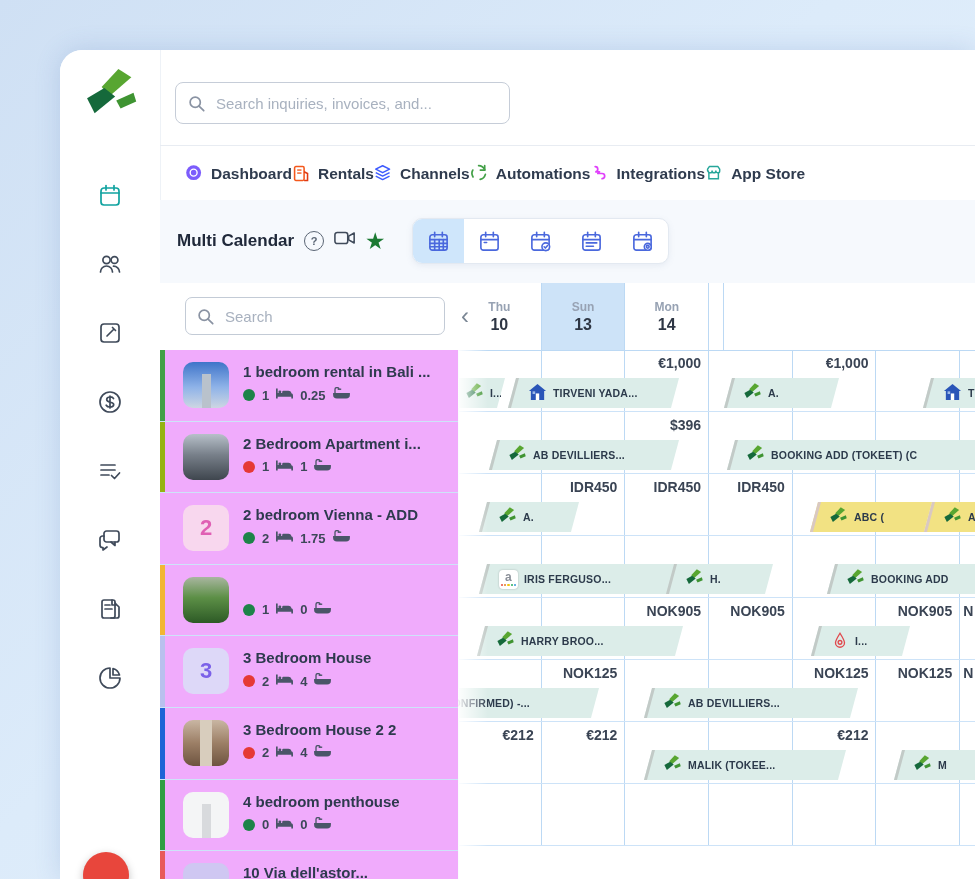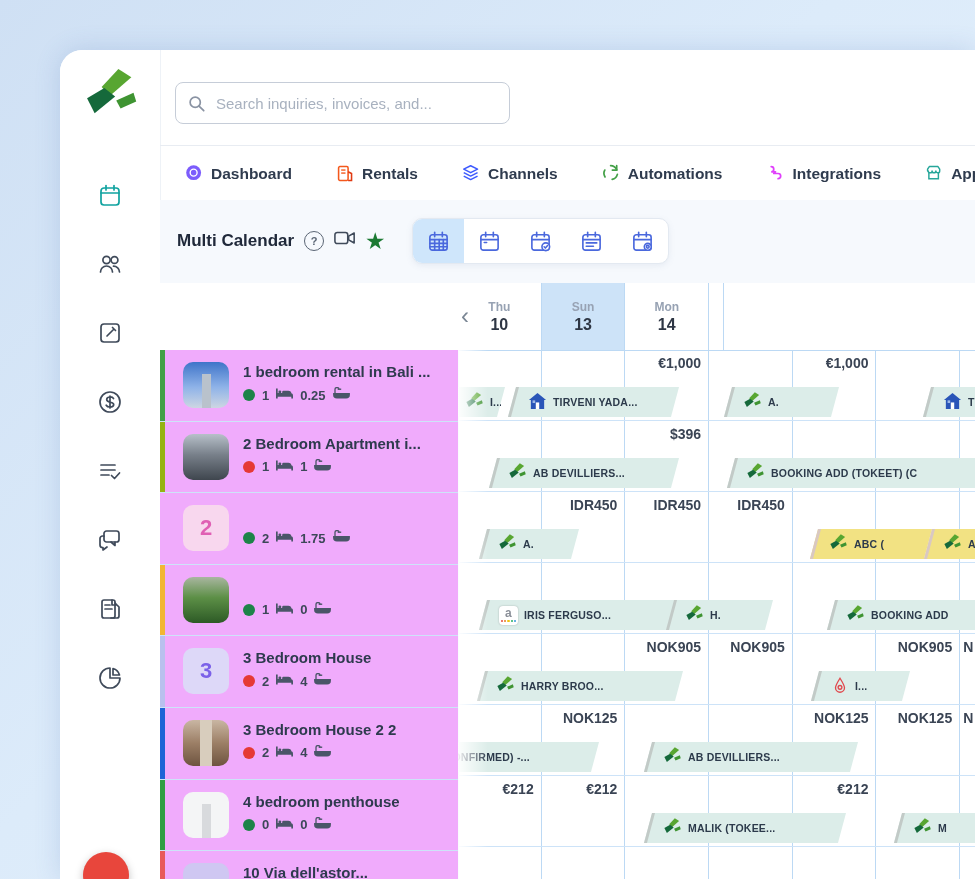--- a/index.html
+++ b/index.html
@@ -21,21 +21,21 @@
   .sicon svg{width:26px;height:26px;stroke:#3f4a5a;fill:none;stroke-width:1.7;stroke-linecap:round;stroke-linejoin:round;}
   .sicon.active svg{stroke:#11a3a0;}
   .fab{position:absolute;left:23px;top:802px;width:46px;height:46px;border-radius:50%;background:#e8463c;box-shadow:0 3px 8px rgba(0,0,0,.25);cursor:pointer;}
   
   .content{position:absolute;left:100px;top:0;right:0;bottom:0;}
   .searchbar{position:absolute;left:15px;top:32px;width:335px;height:42px;border:1px solid #c6cdd8;border-radius:8px;background:#fff;display:flex;align-items:center;padding:0 12px;box-sizing:border-box;gap:9px;}
   .searchbar input{border:none;outline:none;flex:1;font-size:15px;color:#ef4444;font-family:"Liberation Sans",sans-serif;background:transparent;}
   .searchbar input::placeholder{color:#a8b1bf;}
   .mag{width:17px;height:17px;stroke:#8a93a3;fill:none;stroke-width:2;stroke-linecap:round;}
   
-  .nav{position:absolute;left:0;top:95px;right:0;height:55px;border-top:1px solid #e8ecf2;border-bottom:1px solid #e8ecf2;display:flex;align-items:center;padding-left:25px;gap:44px;white-space:nowrap;overflow:hidden;}
+  .nav{position:absolute;left:0;top:95px;right:0;height:55px;border-top:1px solid #e8ecf2;border-bottom:1px solid #e8ecf2;display:flex;align-items:center;padding-left:25px;white-space:nowrap;overflow:hidden;}
   .nav-item{display:flex;align-items:center;gap:7px;font-size:15.5px;font-weight:700;color:#2f3b4e;cursor:pointer;flex:0 0 auto;}
   .nav-item svg{width:19px;height:19px;}
   
   .toolbar{position:absolute;left:0;top:150px;right:0;height:83px;background:#f6f9fd;}
   .mc-title{position:absolute;left:17px;top:30px;font-size:17px;font-weight:800;color:#20293a;display:flex;align-items:center;gap:10px;}
   .help-circ{width:18px;height:18px;border:1.6px solid #5b6675;border-radius:50%;font-size:11px;font-weight:700;color:#5b6675;display:flex;align-items:center;justify-content:center;cursor:pointer;}
   .cam svg{width:22px;height:16px;stroke:#3f4a5a;fill:none;stroke-width:1.7;stroke-linejoin:round;cursor:pointer;}
   .star{color:#1c7a33;font-size:20px;line-height:18px;cursor:pointer;}
   .views{position:absolute;left:252px;top:18px;height:44px;background:#fff;border:1px solid #e3e9f1;border-radius:10px;box-shadow:0 2px 6px rgba(120,140,170,.12);display:flex;overflow:hidden;}
   .vbtn{width:51px;height:44px;display:flex;align-items:center;justify-content:center;cursor:pointer;}
@@ -60,21 +60,21 @@
   
   .grid{position:absolute;left:298px;top:0;right:0;bottom:0;overflow:hidden;}
   .grid-head{position:absolute;left:0;top:0;right:0;height:67px;border-bottom:1px solid #bcd9f4;display:flex;}
   .dcell{width:83.7px;box-sizing:border-box;border-right:1px solid #bcd9f4;display:flex;flex-direction:column;align-items:center;justify-content:center;gap:2px;background:#fff;flex:0 0 auto;}
   .dcell.weekend{background:#cde3f8;}
   .dcell .dow{font-size:12px;color:#97a2b3;font-weight:600;}
   .dcell .num{font-size:16px;color:#2e3644;font-weight:800;}
   .chev{position:absolute;left:3px;top:22px;font-size:24px;color:#7a8694;cursor:pointer;z-index:5;line-height:22px;}
   .gfade{position:absolute;left:0;top:0;width:30px;bottom:0;background:linear-gradient(90deg,rgba(255,255,255,.95),rgba(255,255,255,0));z-index:3;pointer-events:none;}
   .grid-rows{position:absolute;left:0;top:67px;right:0;bottom:0;overflow:hidden;}
-  .grow{position:relative;height:71px;box-sizing:border-box;border-bottom:1px solid #cde3f8;
+  .grow{position:relative;height:62px;box-sizing:border-box;border-bottom:1px solid #cde3f8;
     background-image:repeating-linear-gradient(90deg,transparent 0 82.7px,#bcd9f4 82.7px 83.7px);}
   .price{position:absolute;top:5px;height:20px;font-size:14px;font-weight:600;color:#3a4454;text-align:right;box-sizing:border-box;padding-right:8px;cursor:pointer;}
   .price.partial{text-align:left;padding:0 0 0 3px;}
   .ribbon{position:absolute;bottom:3px;height:30px;background:#dcede9;transform:skewX(-15deg);border-left:3px solid #c2cac7;cursor:pointer;}
   .ribbon.yellow{background:#f2e283;border-left-color:#d9c8c2;}
   .rin{transform:skewX(15deg);height:100%;display:flex;align-items:center;gap:6px;padding:0 8px 0 13px;font-size:10.5px;font-weight:700;color:#2c3a4b;letter-spacing:.2px;white-space:nowrap;overflow:hidden;}
   .rin svg{flex:0 0 auto;}
   .atile{width:19px;height:19px;background:#fff;border-radius:4px;box-shadow:0 0 2px rgba(0,0,0,.25);display:flex;flex-direction:column;align-items:center;justify-content:center;flex:0 0 auto;}
   .atile .al{font-size:12px;font-weight:700;color:#8a8f98;line-height:11px;}
   .atile .dots{display:flex;gap:1px;margin-top:1px;}
@@ -272,20 +272,29 @@
               <circle cx="17.5" cy="17.5" r="3.6" fill="#fff"></circle>
               <circle cx="17.5" cy="17.5" r="1.4"></circle>
             </svg>
           </div>
         </div>
     </div>
 
     <div class="calarea">
 
       <div class="panel">
+        <div class="panel-head">
+          <div class="panel-search">
+            <svg class="mag" viewBox="0 0 20 20">
+                <circle cx="8.5" cy="8.5" r="6"></circle>
+                <line x1="13" y1="13" x2="18.5" y2="18.5"></line>
+              </svg>
+            <input type="text" placeholder="Search" style="">
+          </div>
+        </div>
         <div class="panel-rows" id="panel-rows">
             <div class="prow">
               <div class="pbar" style="background:#43a047"></div>
               <div class="pav" style="background:linear-gradient(180deg,#3f74c9 0%,#8fb3e8 55%,#cdd6e2 100%);">
                 <div class="stripe" style="background:#b9c2cc;"></div>
               </div>
               <div class="ptitle">1 bedroom rental in Bali ...</div>
               <div class="psub">
                 <span class="dot" style="background:#1d8348"></span>
                 <span>1</span>
@@ -317,20 +326,21 @@
                 <span>1</span>
                 <span><svg viewBox="0 0 22 17">
                     <path fill="#4a5568" d="M0 8 h22 v2.2 a5 5 0 0 1 -5 5 H5 a5 5 0 0 1 -5 -5 Z"></path>
                     <path d="M2.5 8 V3.4 a2.6 2.6 0 0 1 5.2 -.3" stroke="#4a5568" stroke-width="1.7" fill="none"></path>
                     <rect x="6" y="2" width="4.6" height="1.8" fill="#4a5568"></rect>
                   </svg></span>
               </div>
             </div>
             <div class="prow">
               <div class="pav" style="background:#f8d7ee;color:#e05fb4;">2</div>
+              <div class="ptitle">2 bedroom Vienna - ADD</div>
               <div class="psub">
                 <span class="dot" style="background:#1d8348"></span>
                 <span>2</span>
                 <span><svg viewBox="0 0 22 15">
                     <path fill="#4a5568" d="M0 1 h2.2 v6 h16.5 a3.3 3.3 0 0 1 3.3 3.3 V14 h-2.2 v-2.4 H2.2 V14 H0 Z"></path>
                     <circle cx="5" cy="5.4" r="1.9" fill="#4a5568"></circle>
                     <path fill="#4a5568" d="M8 7 V5.4 a1.6 1.6 0 0 1 1.6-1.6 h6.2 A4.2 4.2 0 0 1 20 7 Z"></path>
                   </svg></span>
                 <span>1.75</span>
                 <span><svg viewBox="0 0 22 17">

